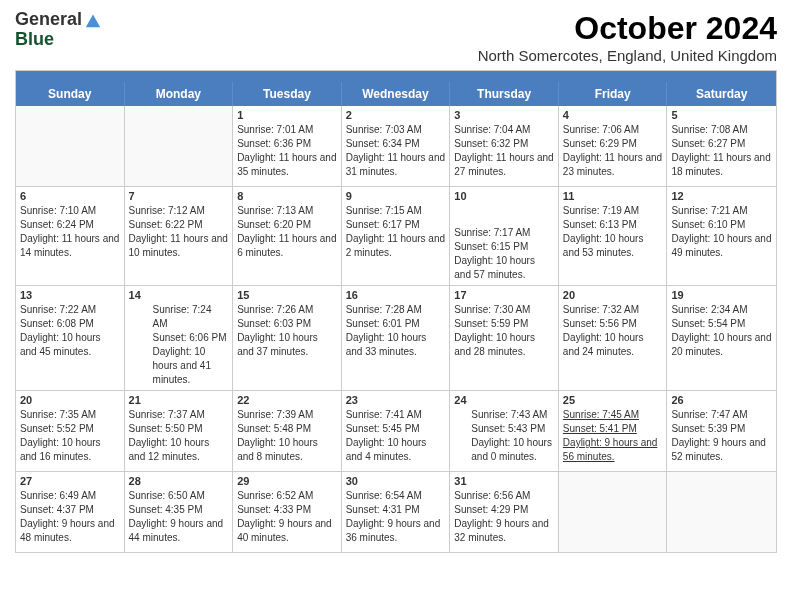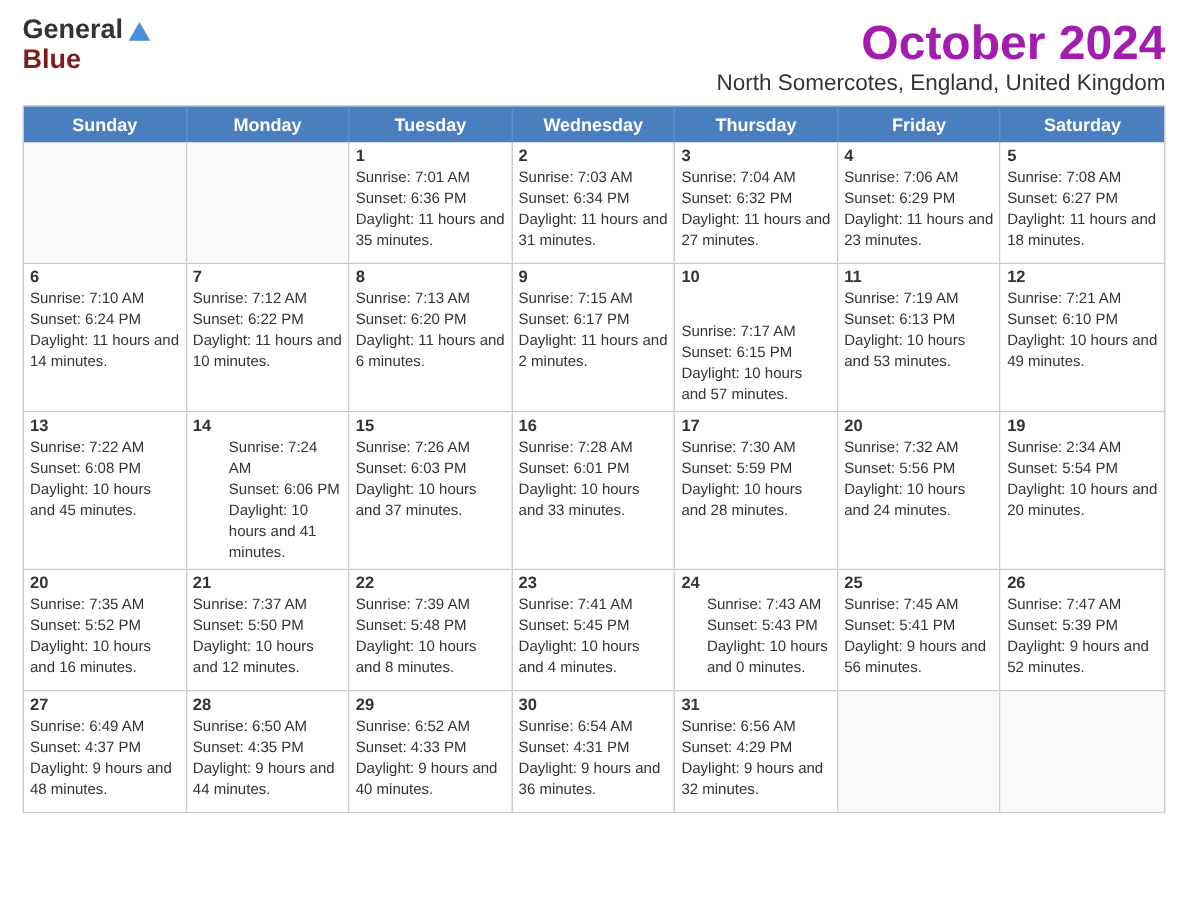--- a/index.html
+++ b/index.html
@@ -40,21 +40,21 @@
       width: 18px;
       height: 18px;
       margin-left: 2px;
     }
     .title-block {
       text-align: right;
     }
     .main-title {
       font-size: 32px;
       font-weight: bold;
-      color: #a21caf;
+      color: #000000;
     }
     .subtitle {
       font-size: 15px;
       color: #333;
     }
     .calendar {
       flex: 1;
       display: flex;
       flex-direction: column;
       border: 1px solid #ccc;
@@ -64,20 +64,21 @@
       grid-template-columns: repeat(7, 1fr);
       background: #4a7ebf;
     }
     .cal-header-cell {
       color: #fff;
       font-size: 12px;
       font-weight: bold;
       text-align: center;
       padding: 5px 2px;
       border-right: 1px solid #5a8ecf;
+      margin-top: 11px;
     }
     .cal-header-cell:last-child { border-right: none; }
     .cal-body {
       flex: 1;
       display: flex;
       flex-direction: column;
     }
     .cal-week {
       display: grid;
       grid-template-columns: repeat(7, 1fr);
@@ -113,21 +114,21 @@
   <div class="header">
     <div class="logo">
       <div>
         <div style="display:flex;align-items:center;">
           <span class="logo-text">General</span>
           <svg class="logo-icon" viewBox="0 0 20 20" xmlns="http://www.w3.org/2000/svg">
             <polygon points="2,18 10,4 18,18" fill="#4a90d9"></polygon>
           </svg>
         </div>
         <div style="display:flex;align-items:center;">
-          <span class="logo-text"><span style="color:#7f1d1d">Blue</span></span>
+          <span class="logo-text"><span style="color:#14532d">Blue</span></span>
         </div>
       </div>
     </div>
     <div class="title-block">
       <div class="main-title">October 2024</div>
       <div class="subtitle">North Somercotes, England, United Kingdom</div>
     </div>
   </div>
 
   <div class="calendar">
@@ -289,21 +290,21 @@
 Daylight: 10 hours and 4 minutes.</div>
           </div>
           <div class="cal-cell">
             <div class="day-num">24</div>
             <div class="cell-info" style="white-space: pre-line; margin-left: 17px;">Sunrise: 7:43 AM
 Sunset: 5:43 PM
 Daylight: 10 hours and 0 minutes.</div>
           </div>
           <div class="cal-cell">
             <div class="day-num">25</div>
-            <div class="cell-info" style="white-space: pre-line;">Sunrise: 7:45 AM
+            <div class="cell-info" style="white-space: pre-line; text-decoration: underline;">Sunrise: 7:45 AM
 Sunset: 5:41 PM
 Daylight: 9 hours and 56 minutes.</div>
           </div>
           <div class="cal-cell">
             <div class="day-num">26</div>
             <div class="cell-info" style="white-space: pre-line;">Sunrise: 7:47 AM
 Sunset: 5:39 PM
 Daylight: 9 hours and 52 minutes.</div>
           </div>
         </div>

